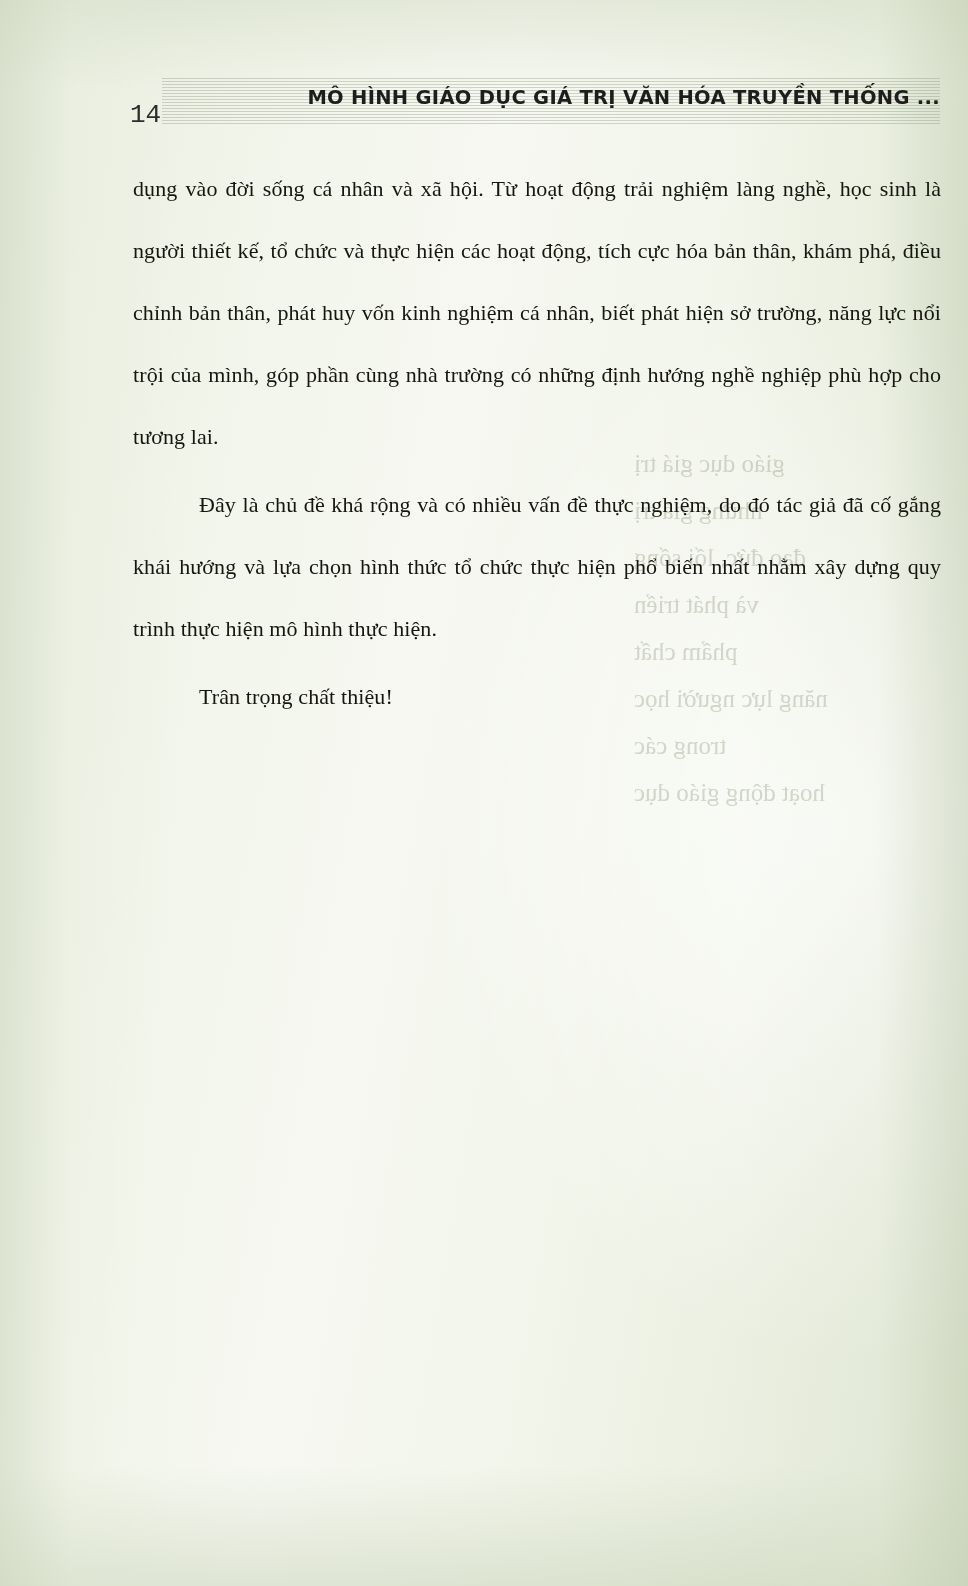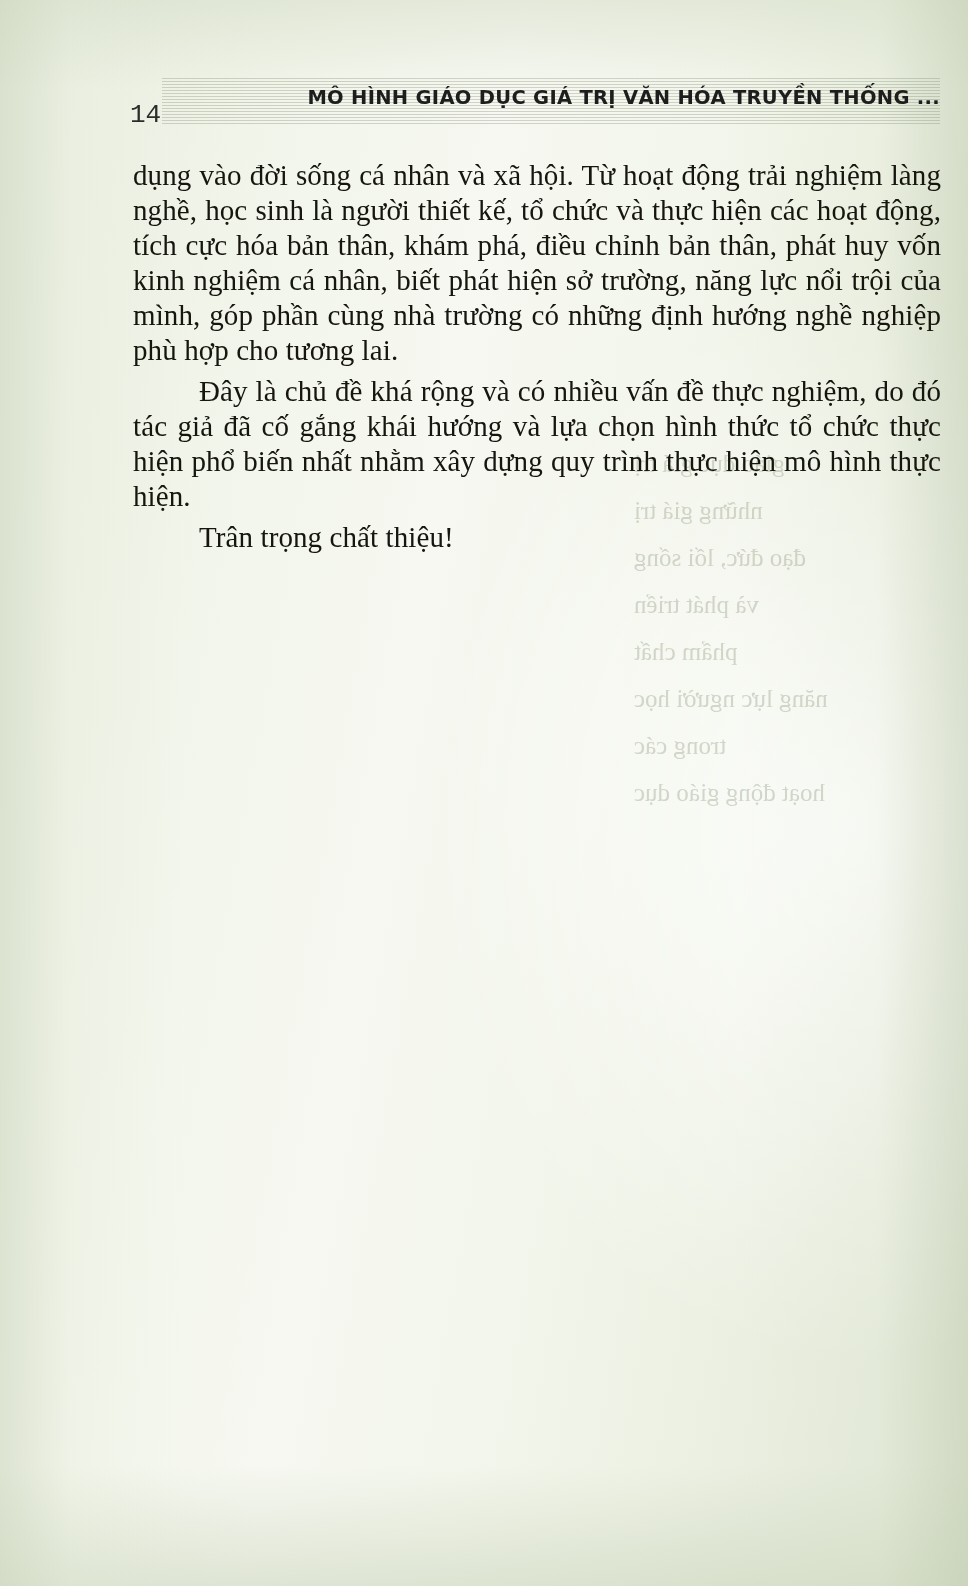--- a/index.html
+++ b/index.html
@@ -98,22 +98,22 @@
   }
 
   .body-text {
     position: absolute;
     top: 158px;
     left: 133px;
     width: 808px;
   }
   .body-text p {
     margin: 0 0 6px 0;
-    font-size: 29px;
-    line-height: 35px;
+    font-size: 22px;
+    line-height: 62px;
     color: #16160f;
     text-align: justify;
     text-justify: inter-word;
     letter-spacing: 0.1px;
   }
   .body-text p.indent {
     text-indent: 66px;
   }
   .closing {
     margin-top: 8px;

